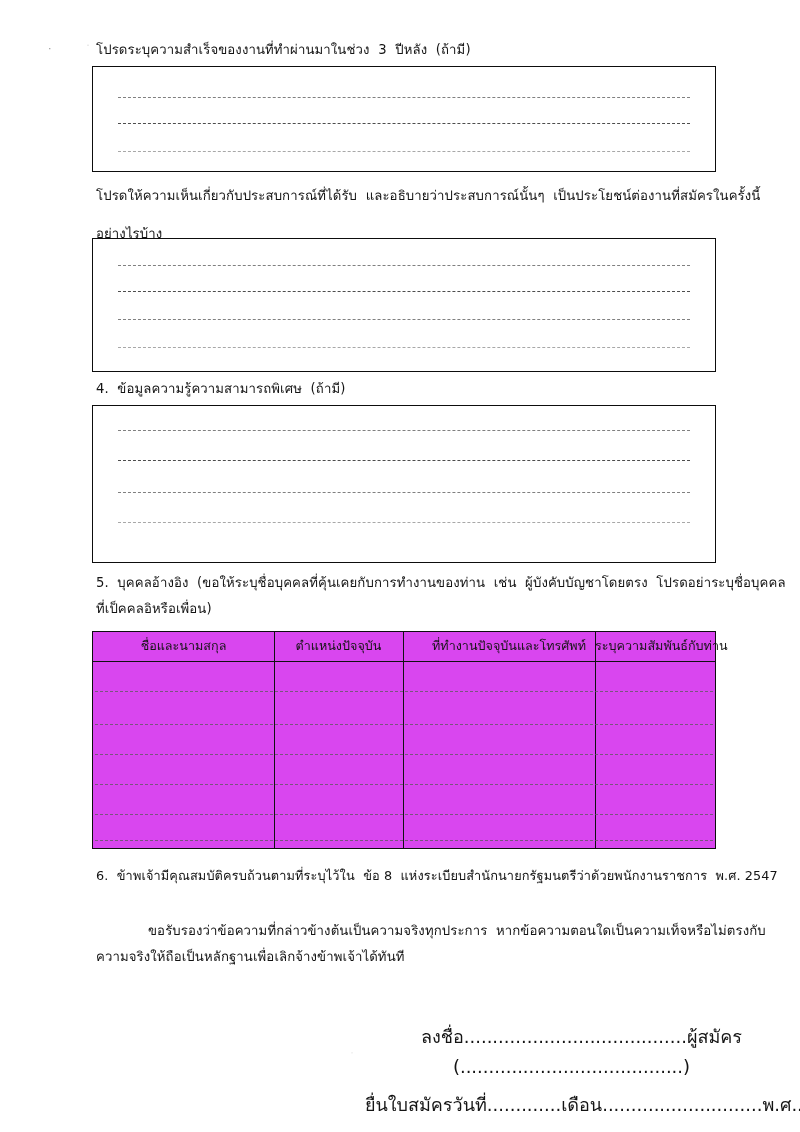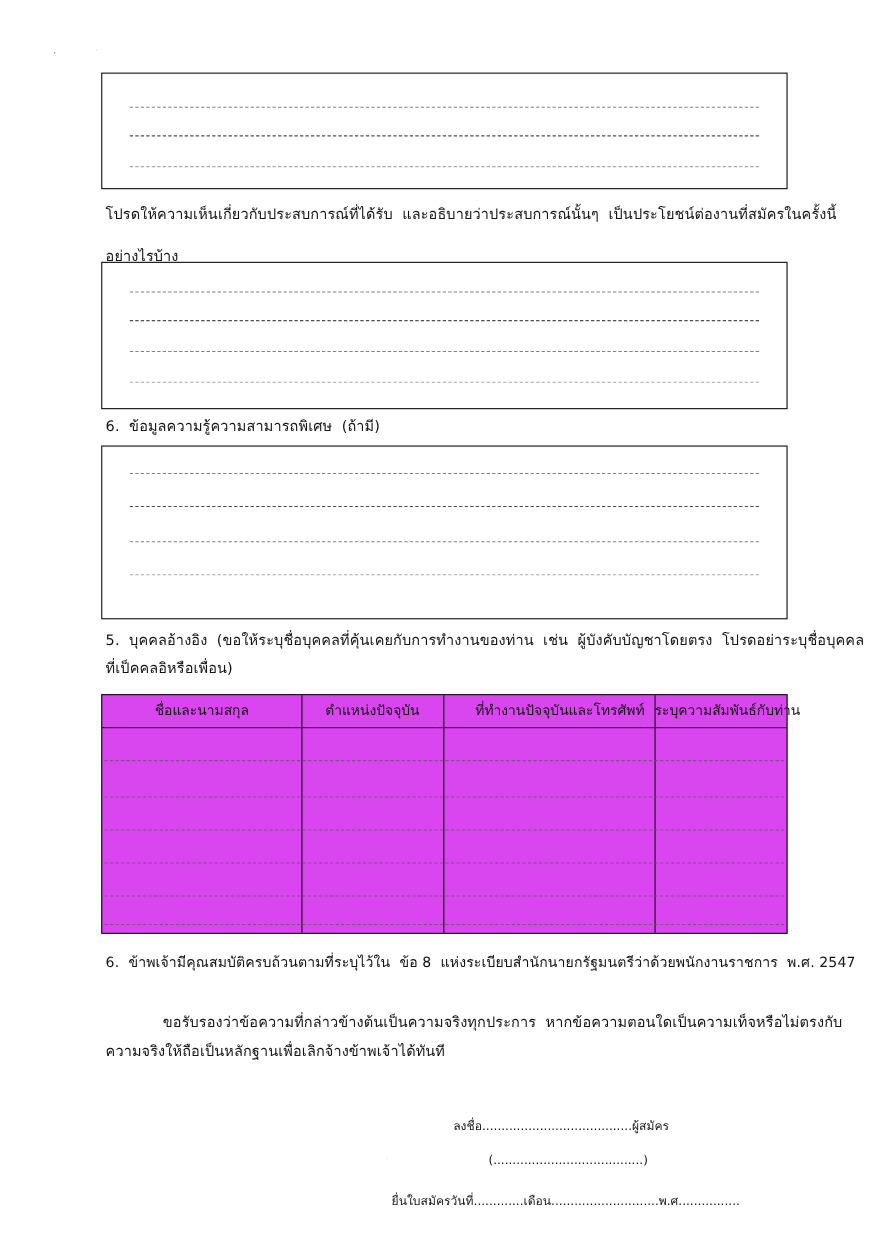--- a/index.html
+++ b/index.html
@@ -92,57 +92,58 @@
   .tbl .trule {
     position: absolute;
     height: 0;
     border-top: 1.1px dashed #5a5a5a;
     opacity: 0.75;
   }
 
   
   .sigline {
     position: absolute;
-    font-size: 11px;
+    font-size: 18px;
     color: #141414;
     white-space: pre;
   }
   .corner-mark {
     position: absolute;
     color: #9a9a9a;
     font-size: 11px;
   }
 </style>
 </head>
 <body>
 
 <div class="page">
 
   <div class="scan-speckle"></div>
 
   <div class="corner-mark" style="left:48px; top:42px;">·</div>
 
+  <div class="txt" style="left:96px; top:40px;">โปรดระบุความสำเร็จของงานที่ทำผ่านมาในช่วง  3  ปีหลัง  (ถ้ามี)</div>
 
   <div class="wbox" style="left:92px; top:66px; width:624px; height:106px;">
     <div class="rule" style="top:30px;"></div>
     <div class="rule b" style="top:56px;"></div>
     <div class="rule c" style="top:84px;"></div>
   </div>
 
   <div class="txt" style="left:96px; top:186px;">โปรดให้ความเห็นเกี่ยวกับประสบการณ์ที่ได้รับ  และอธิบายว่าประสบการณ์นั้นๆ  เป็นประโยชน์ต่องานที่สมัครในครั้งนี้</div>
   <div class="txt" style="left:96px; top:224px;">อย่างไรบ้าง</div>
 
   <div class="wbox" style="left:92px; top:238px; width:624px; height:134px;">
     <div class="rule" style="top:26px;"></div>
     <div class="rule b" style="top:52px;"></div>
     <div class="rule" style="top:80px;"></div>
     <div class="rule c" style="top:108px;"></div>
   </div>
 
-  <div class="txt" style="left:96px; top:379px;">6.  ข้อมูลความรู้ความสามารถพิเศษ  (ถ้ามี)</div>
+  <div class="txt" style="left:96px; top:379px;">4.  ข้อมูลความรู้ความสามารถพิเศษ  (ถ้ามี)</div>
 
   <div class="wbox" style="left:92px; top:405px; width:624px; height:158px;">
     <div class="rule" style="top:24px;"></div>
     <div class="rule b" style="top:54px;"></div>
     <div class="rule" style="top:86px;"></div>
     <div class="rule c" style="top:116px;"></div>
   </div>
 
   <div class="txt" style="left:96px; top:573px;">5.  บุคคลอ้างอิง  (ขอให้ระบุชื่อบุคคลที่คุ้นเคยกับการทำงานของท่าน  เช่น  ผู้บังคับบัญชาโดยตรง  โปรดอย่าระบุชื่อบุคคล</div>
   <div class="txt" style="left:96px; top:599px;">ที่เป็คคลอิหรือเพื่อน)</div>

